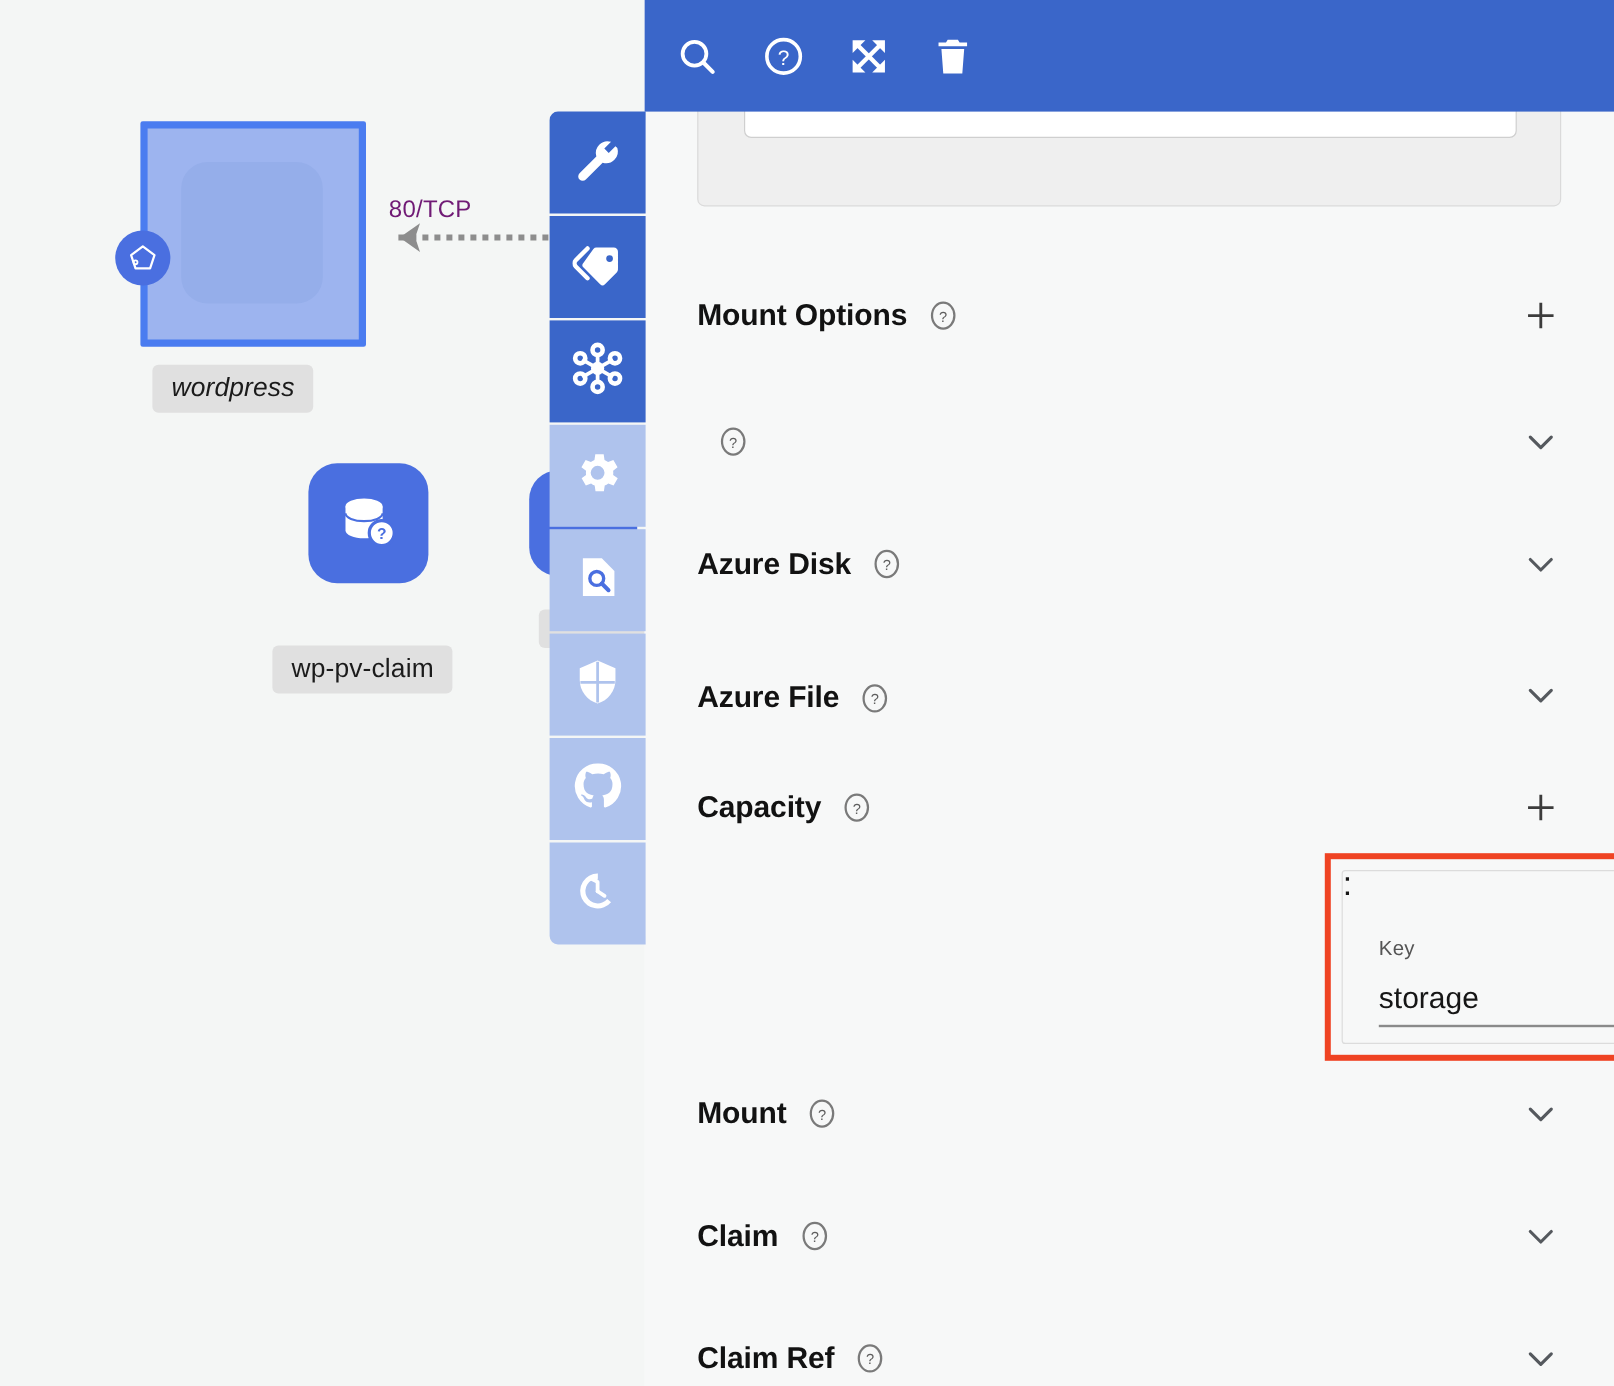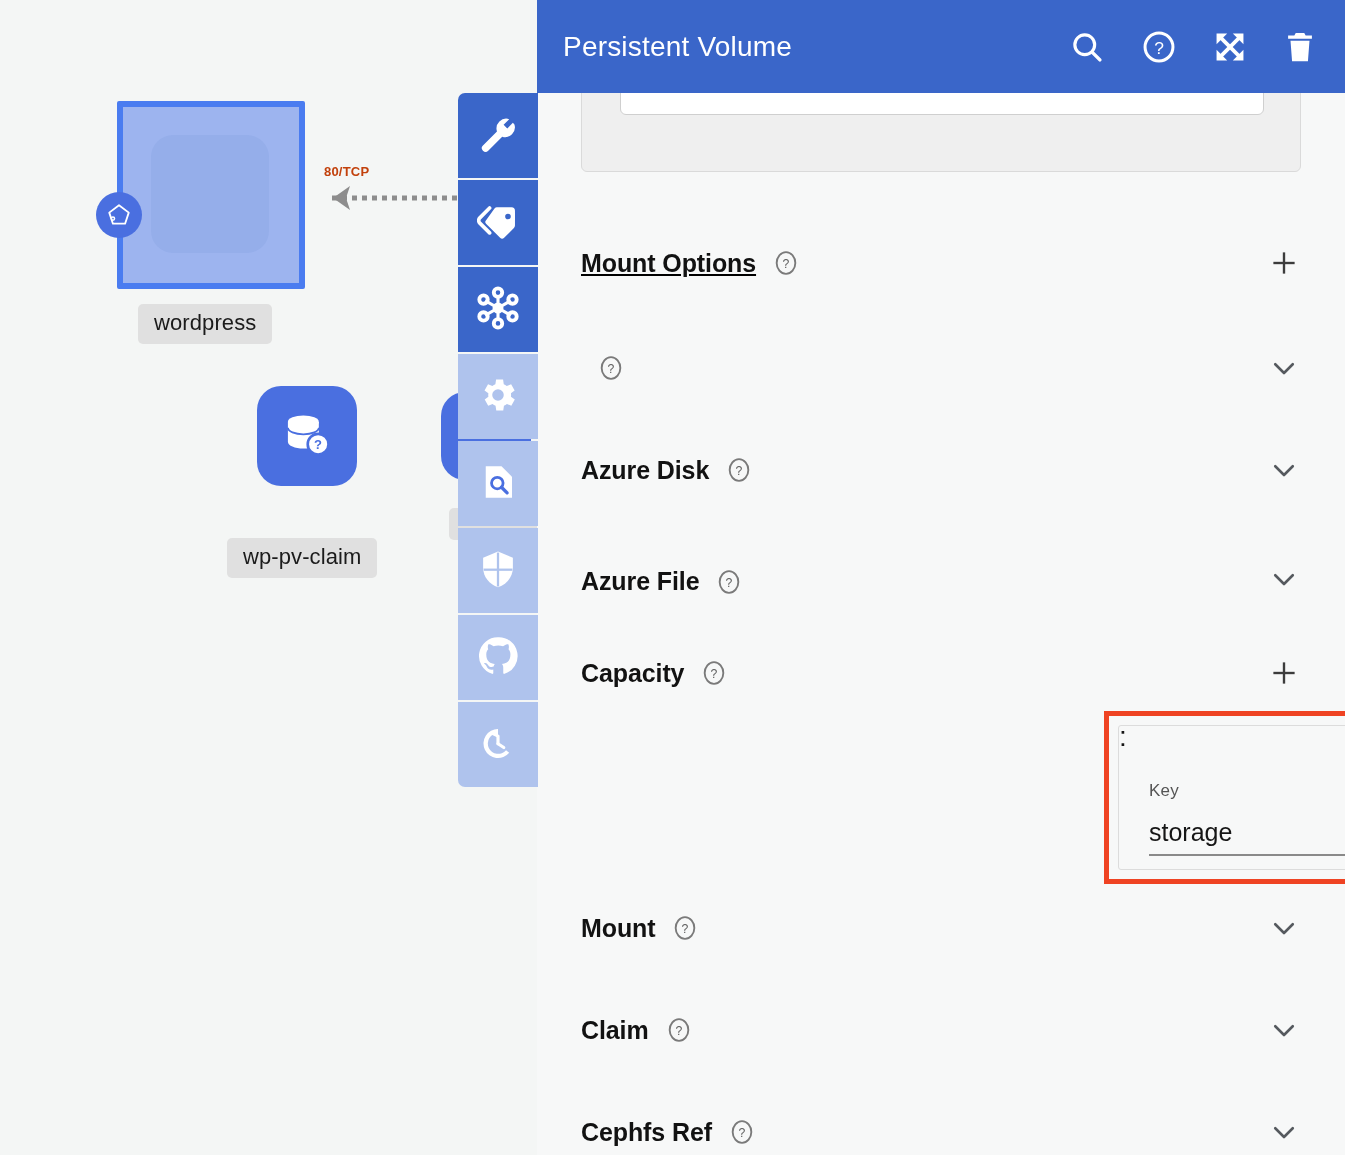--- a/index.html
+++ b/index.html
@@ -54,21 +54,21 @@
   .node-label {
     position: absolute;
     background: #e0e0e0;
     border-radius: 5px;
     font-size: 22px;
     color: #1b1b1b;
     padding: 6px 16px 8px 16px;
     white-space: nowrap;
     letter-spacing: .1px;
   }
-  #label-wordpress { left: 138px; top: 304px; }
+  #label-wordpress { left: 127px; top: 304px; font-style: italic; }
   #label-wp-pv-claim { left: 227px; top: 505px; margin-top: 33px; }
 
   .node-pvc-icon {
     position: absolute;
     left: 257px; top: 386px;
     width: 100px; height: 100px;
     background: #4a6fe0;
     border-radius: 24px;
     display: flex; align-items: center; justify-content: center;
   }
@@ -86,24 +86,23 @@
     left: 449px; top: 508px;
     width: 96px; height: 32px;
     background: #e0e0e0;
     border-radius: 5px;
   }
 
   
   .edge-label {
     position: absolute;
     left: 324px; top: 164px;
-    font-size: 13px;
-    color: #c2410c;
+    font-size: 20px;
+    color: #701a75;
     letter-spacing: .2px;
-    font-weight: bold;
   }
   .edge-line { position: absolute; left: 300px; top: 178px; }
 
   
   #vertical-toolbar {
     position: absolute;
     left: 458px; top: 93px;
     width: 80px;
     display: flex;
     flex-direction: column;
@@ -371,21 +370,21 @@
   </div>
 
   <div id="details-panel">
 
     <div id="panel-body">
 
       <div class="scrolled-card">
         <div class="scrolled-input">ReadWriteOnce</div>
       </div>
 
-      <div class="section-row" style="top:239px;text-decoration:underline;">
+      <div class="section-row" style="top:239px;">
         <span class="section-title">Mount Options</span>
         <span class="help-icon">
           <svg width="28" height="28" viewBox="0 0 24 24">
               <ellipse cx="12" cy="12" rx="8" ry="9.3" fill="none" stroke="#7a7a7a" stroke-width="1.6"></ellipse>
               <text x="12" y="16.3" font-size="10.5" text-anchor="middle" fill="#5e5e5e" font-family="Liberation Sans, sans-serif">?</text>
             </svg>
         </span>
         <span class="section-spacer"></span>
         <span class="section-action">
           <svg width="30" height="30" viewBox="0 0 24 24">
@@ -485,39 +484,38 @@
         </span>
         <span class="section-spacer"></span>
         <span class="section-action">
           <svg width="30" height="30" viewBox="0 0 24 24">
               <polyline points="5,9 12,16 19,9" fill="none" stroke="#55595e" stroke-width="2.1" stroke-linecap="round" stroke-linejoin="round"></polyline>
             </svg>
         </span>
       </div>
 
       <div class="section-row" style="top:1108px;">
-        <span class="section-title">Cephfs Ref</span>
+        <span class="section-title">Claim Ref</span>
         <span class="help-icon">
           <svg width="28" height="28" viewBox="0 0 24 24">
               <ellipse cx="12" cy="12" rx="8" ry="9.3" fill="none" stroke="#7a7a7a" stroke-width="1.6"></ellipse>
               <text x="12" y="16.3" font-size="10.5" text-anchor="middle" fill="#5e5e5e" font-family="Liberation Sans, sans-serif">?</text>
             </svg>
         </span>
         <span class="section-spacer"></span>
         <span class="section-action">
           <svg width="30" height="30" viewBox="0 0 24 24">
               <polyline points="5,9 12,16 19,9" fill="none" stroke="#55595e" stroke-width="2.1" stroke-linecap="round" stroke-linejoin="round"></polyline>
             </svg>
         </span>
       </div>
 
     </div>
 
     <div id="panel-header">
-      <div id="panel-title">Persistent Volume</div>
       <div class="header-icons">
         <span class="header-icon">
           <svg width="36" height="36" viewBox="0 0 24 24">
               <circle cx="10.5" cy="10.5" r="6.6" fill="none" stroke="#ffffff" stroke-width="2.1"></circle>
               <line x1="15.4" y1="15.4" x2="20.6" y2="20.6" stroke="#ffffff" stroke-width="2.3" stroke-linecap="round"></line>
             </svg>
         </span>
         <span class="header-icon">
           <svg width="36" height="36" viewBox="0 0 24 24">
               <circle cx="12" cy="12" r="9.3" fill="none" stroke="#ffffff" stroke-width="2"></circle>

